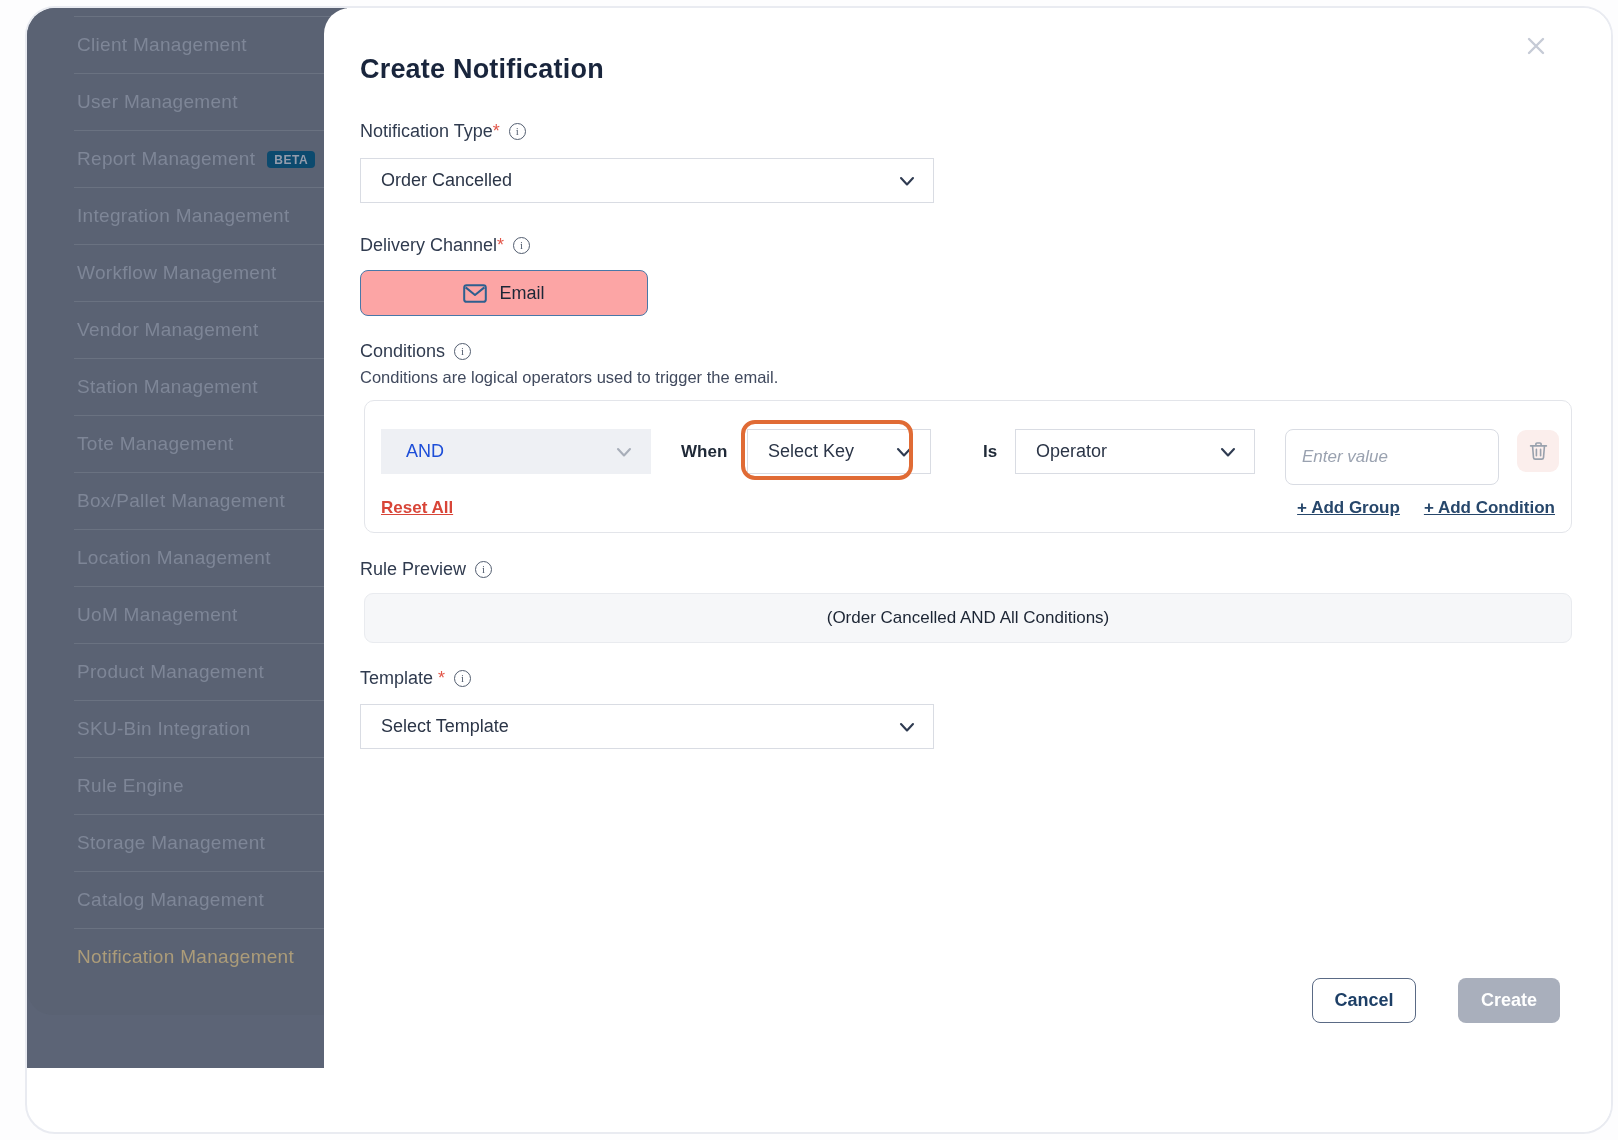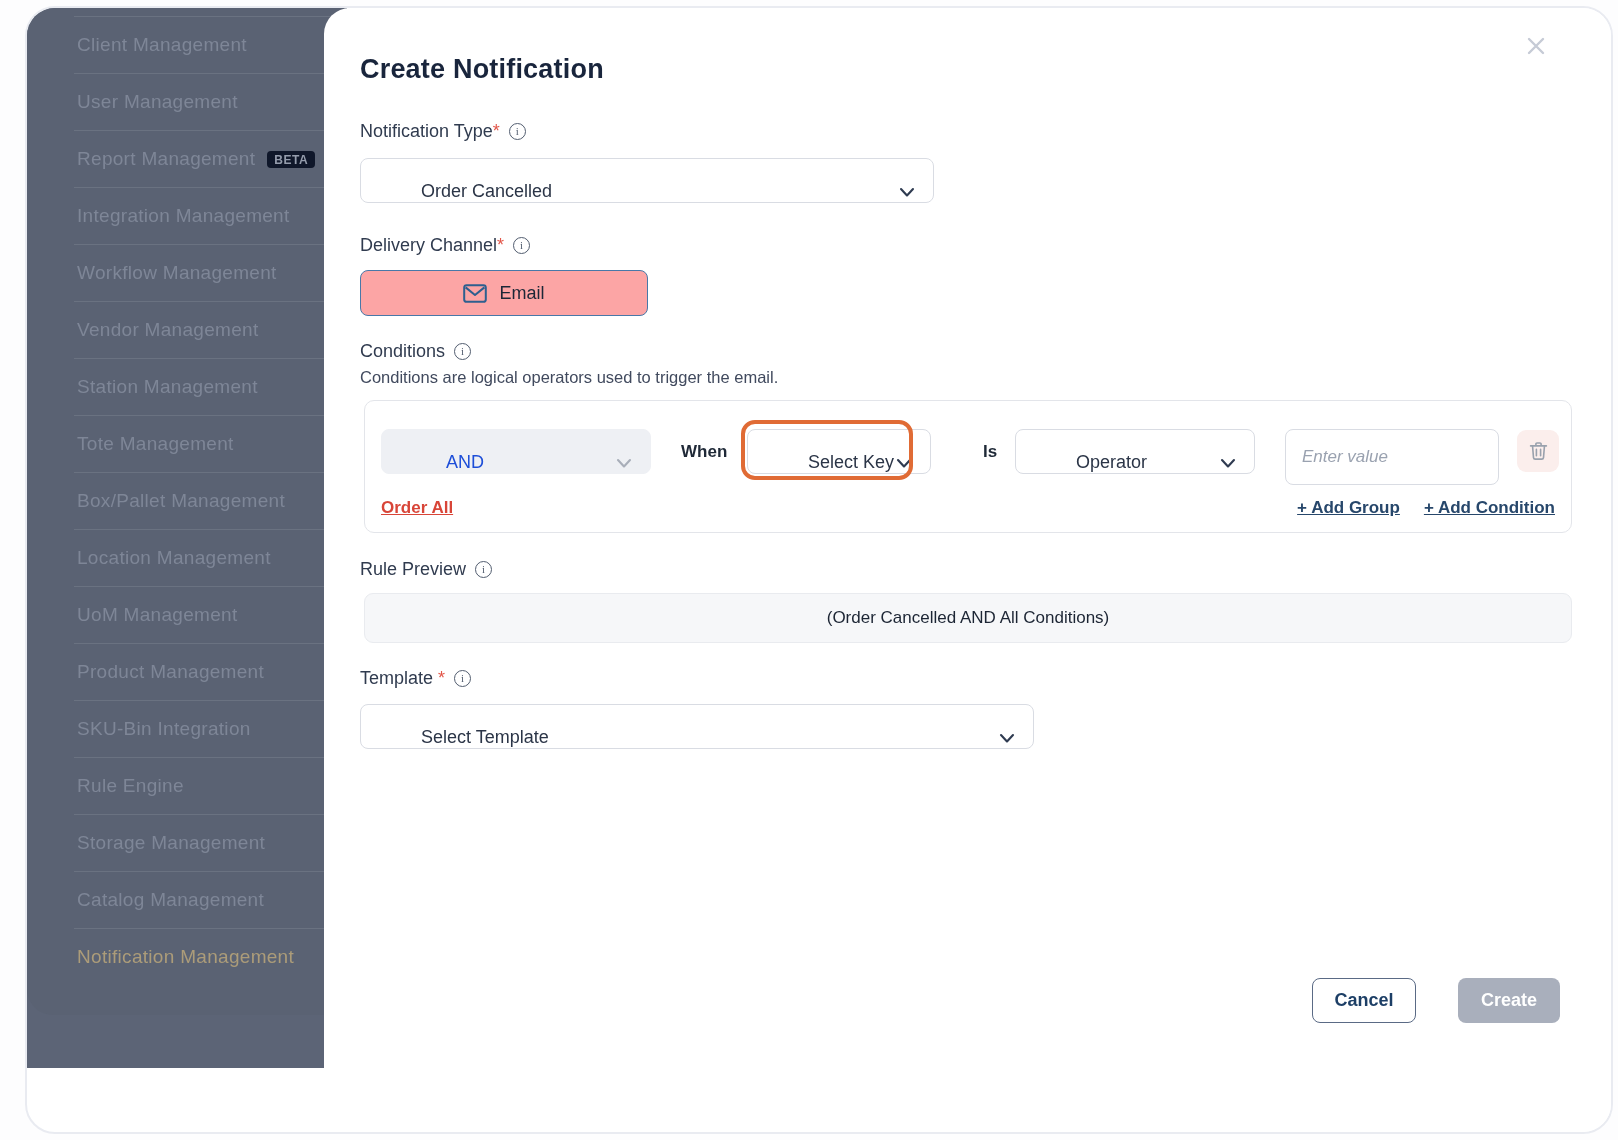--- a/index.html
+++ b/index.html
@@ -17,21 +17,21 @@
   .sidebar { position:absolute; left:0; top:0; width:320px; height:1060px;
              background:#5c6476; overflow:hidden; }
   .menu { position:absolute; left:0; top:0; width:100%; height:1007px;
           background:#5a6273; border-radius:0 0 26px 26px; padding-top:8px; }
   .s-item { height:57px; margin-left:47px; display:flex; align-items:center;
             border-top:1px solid rgba(255,255,255,0.10);
             font-size:19px; letter-spacing:.3px; color:#7e8697;
             white-space:nowrap; padding-left:3px; cursor:pointer; }
   .s-item.active { color:#ac9c79; }
   .s-badge { display:inline-block; margin-left:12px; padding:3px 7px 2px;
-             background:#0f172a; color:#949cac; font-size:12px; font-weight:bold;
+             background:#0c4a6e; color:#949cac; font-size:12px; font-weight:bold;
              letter-spacing:.5px; border-radius:4px; line-height:1; }
 
   
   .modal { position:absolute; left:297px; top:0; width:1291px; height:1128px;
            background:#ffffff; border-radius:26px 28px 0 26px; }
 
   .close-btn { position:absolute; left:1198px; top:24px; width:28px; height:28px;
                background:none; border:none; cursor:pointer; display:flex;
                align-items:center; justify-content:center; }
 
@@ -41,21 +41,21 @@
   .f-label { position:absolute; left:36px; display:flex; align-items:center; gap:9px;
              font-size:18px; font-weight:500; color:#303b4f; }
   .req { color:#e25649; font-weight:500; }
   .req-gap { margin-left:5px; }
   .info-i { width:17px; height:17px; border:1.4px solid #525d6f; border-radius:50%;
             display:inline-flex; align-items:center; justify-content:center;
             font-size:11px; color:#525d6f; font-style:normal; line-height:1;
             font-family:"Liberation Serif", serif; }
 
   .select { position:absolute; background:#fff; border:1px solid #d9dce3;
-            border-radius:8px; display:flex; align-items:flex-end; cursor:pointer;padding-left:40px; }
+            border-radius:0; display:flex; align-items:center; cursor:pointer; }
   .select .sel-text { padding-left:20px; font-size:18px; color:#2b3547; flex:1;
                       white-space:nowrap; overflow:hidden; }
   .select .chev { margin-right:16px; flex:none; }
   .select.disabled { background:#eef0f4; border-color:#eef0f4; }
   .select.disabled .sel-text { color:#1d4ed8; padding-left:24px; }
 
   .email-btn { position:absolute; left:36px; top:262px; width:288px; height:46px;
                background:#fca5a5; border:1.5px solid #4878a8; border-radius:8px;
                display:flex; align-items:center; justify-content:center; gap:12px;
                font-size:18px; color:#1c2737; cursor:pointer;
@@ -234,21 +234,21 @@
         <input class="value-input" type="text" placeholder="Enter value" style="">
 
         <button class="trash-btn">
           <svg width="19" height="20" viewBox="0 0 19 20">
             <path d="M3.6 5.6 L4.5 16.6 a1.7 1.7 0 0 0 1.7 1.5 h6.6 a1.7 1.7 0 0 0 1.7 -1.5 L15.4 5.6
                      M1.6 4.9 h15.8 M6.9 4.7 V3.1 a1.1 1.1 0 0 1 1.1 -1.1 h3 a1.1 1.1 0 0 1 1.1 1.1 V4.7
                      M7.4 8.4 v6.4 M11.6 8.4 v6.4" stroke="#99a1ad" stroke-width="1.6" fill="none" stroke-linecap="round" stroke-linejoin="round"></path>
           </svg>
         </button>
 
-        <span class="link reset-link">Order All</span>
+        <span class="link reset-link">Reset All</span>
         <div class="add-links">
           <span class="link">+ Add Group</span>
           <span class="link">+ Add Condition</span>
         </div>
       </div>
 
       <div class="f-label" style="top:551px">
         <span>Rule Preview</span>
         <span class="info-i">
             <span>i</span>
@@ -257,21 +257,21 @@
       <div class="preview-box">
         <span>(Order Cancelled AND All Conditions)</span>
       </div>
 
       <div class="f-label" style="top:660px">
         <span><span>Template</span><span class="req req-gap">*</span></span>
         <span class="info-i">
             <span>i</span>
           </span>
       </div>
-      <div class="select" style="left:36px; top:696px; width:674px; height:45px">
+      <div class="select" style="left:36px; top:696px; width:574px; height:45px">
         <span class="sel-text">Select Template</span>
         <svg class="chev" width="20" height="20" viewBox="0 0 20 20">
           <path d="M4 7 L10 13.5 L16 7" stroke="#2f3b51" stroke-width="2.1" fill="none" stroke-linecap="round" stroke-linejoin="round"></path>
         </svg>
       </div>
 
       <button class="footer-btn cancel-btn">Cancel</button>
       <button class="footer-btn create-btn">Create</button>
 
     </section>

